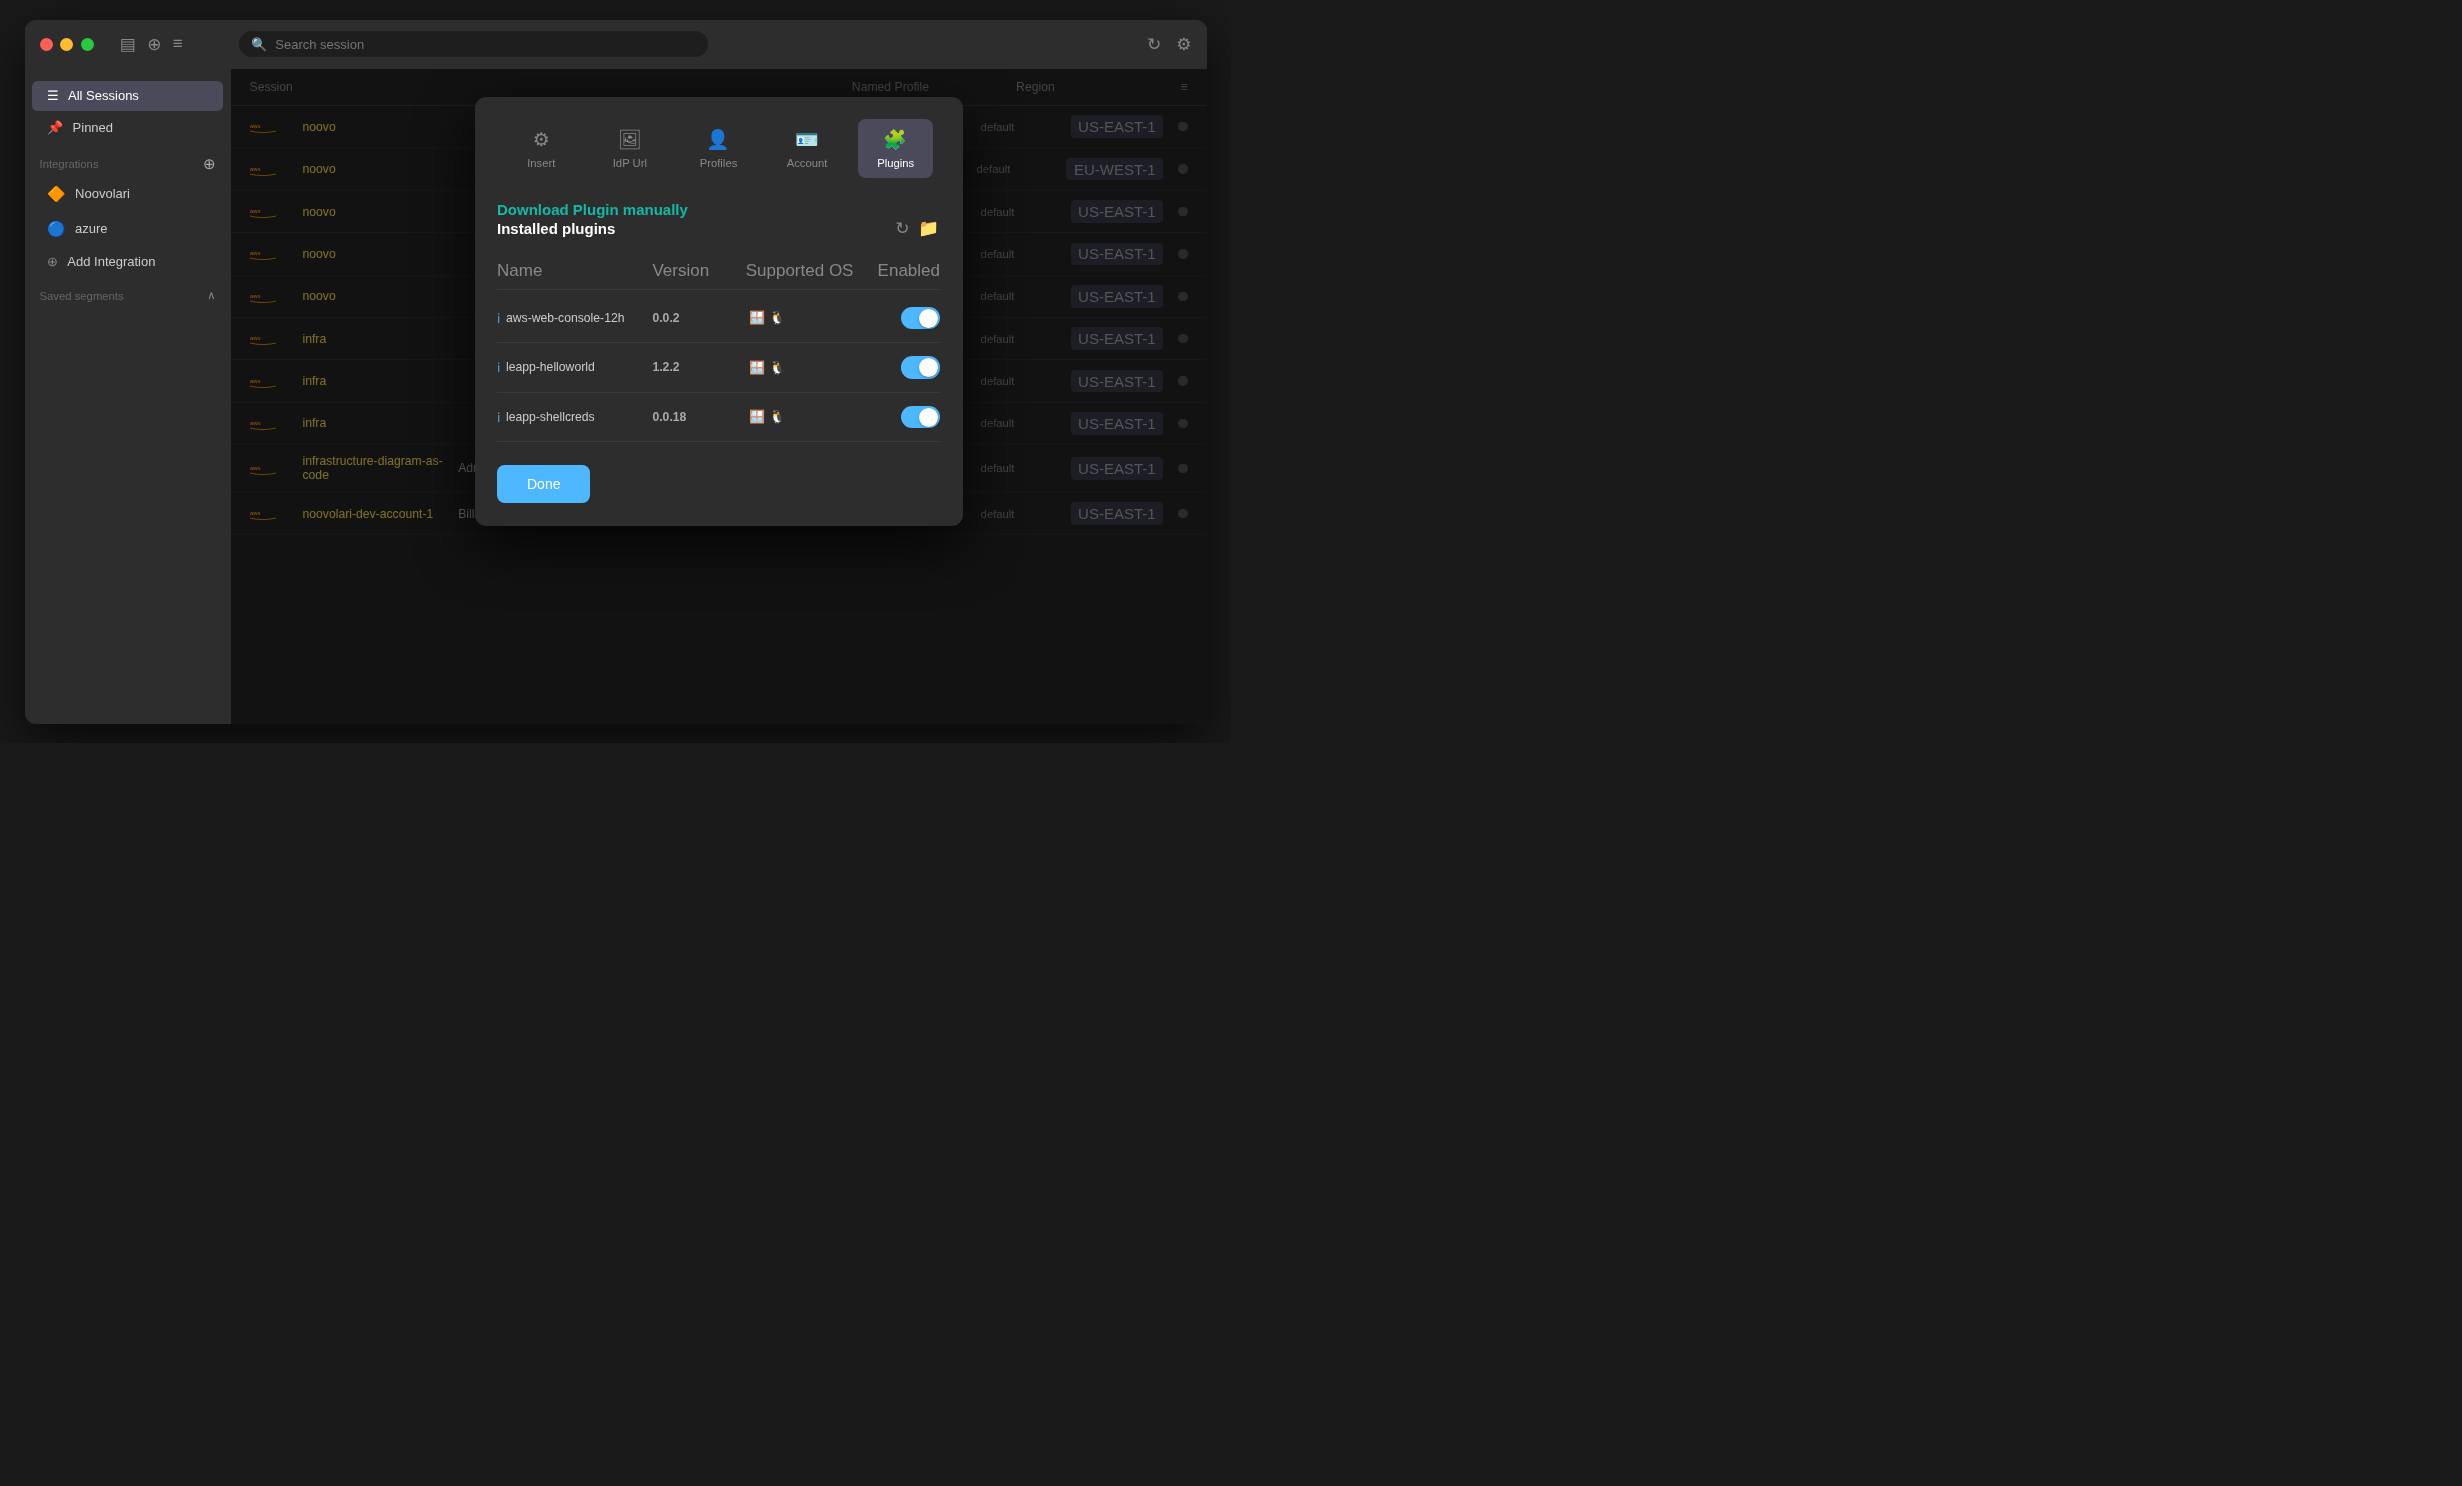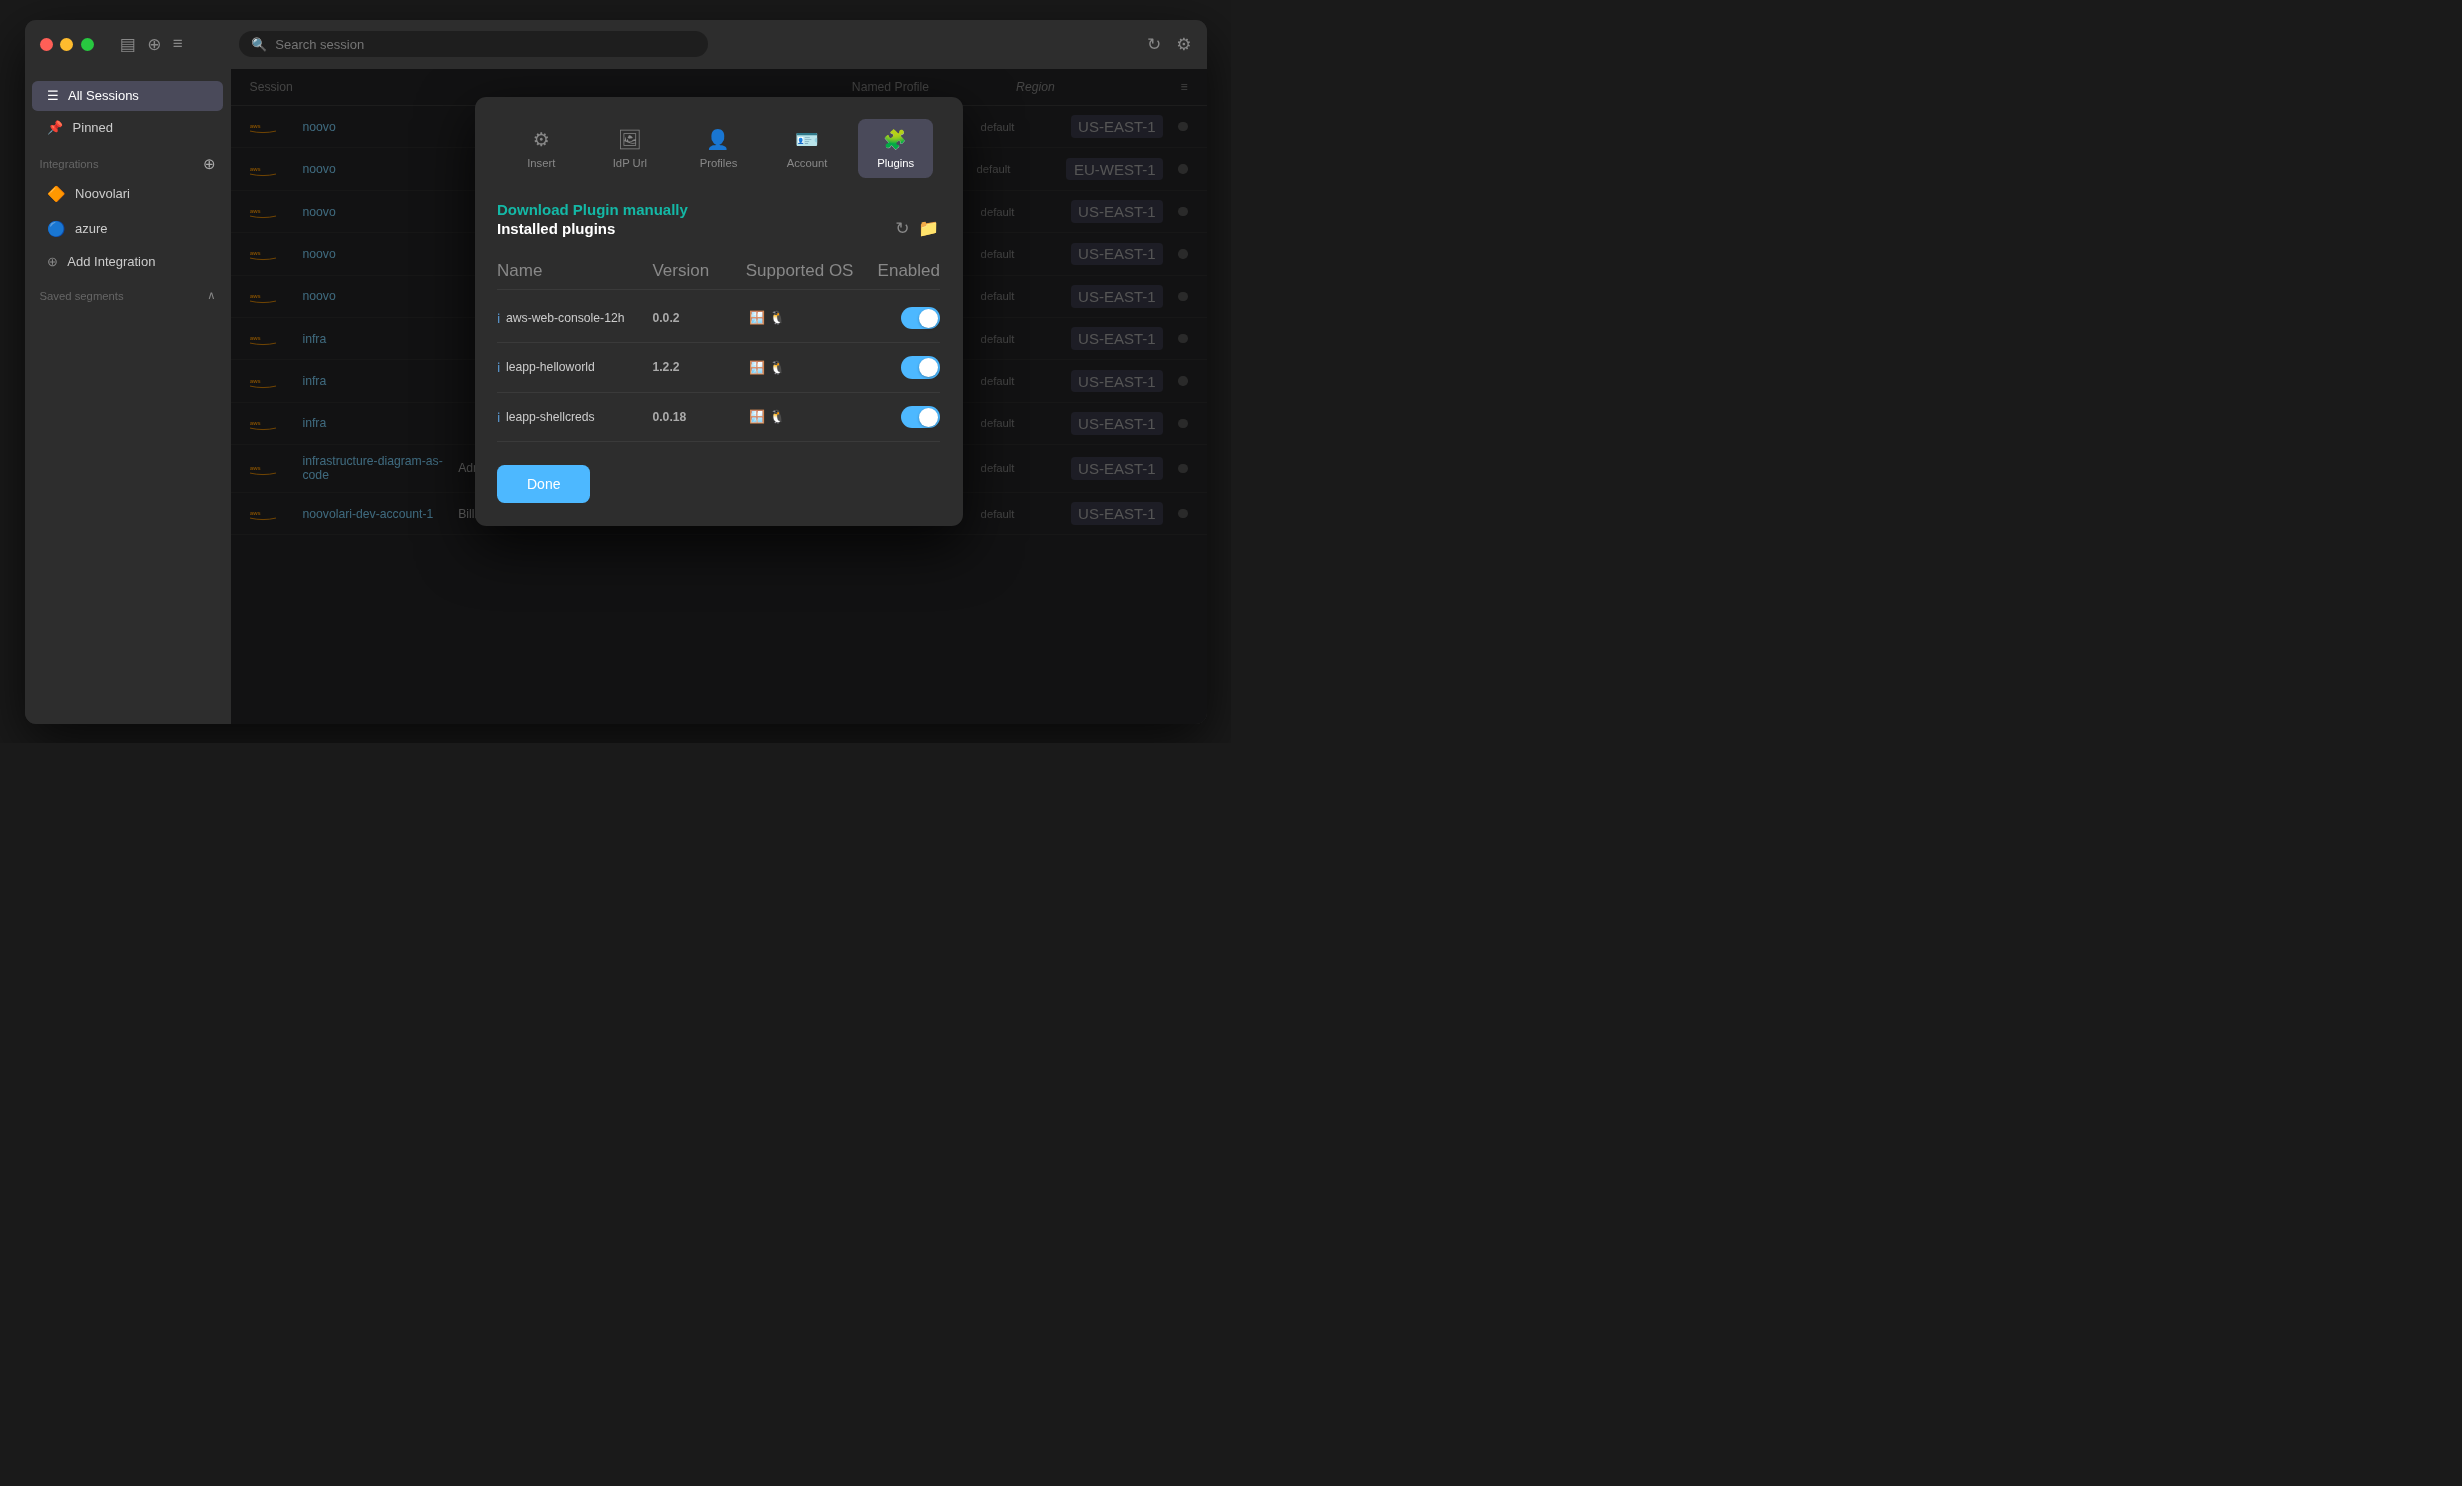--- a/index.html
+++ b/index.html
@@ -144,21 +144,21 @@
       color: #ccc;
       font-size: 12.2px;
       gap: 15px;
     }
     .aws-badge {
       display: flex;
       align-items: center;
       gap: 5.6px;
       min-width: 38px;
     }
-    .session-name { flex: 1; color: #7dd3fc; font-size: 12.2px; }
+    .session-name { flex: 1; color: #fde047; font-size: 12.2px; }
     .badge-sso {
       background: #8b1a1a;
       color: #fff;
       font-size: 9.4px;
       padding: 1.9px 5.6px;
       border-radius: 3.8px;
     }
     .named-profile { color: #888; font-size: 11.3px; min-width: 75px; }
     .region-badge {
       background: #3a3a4a;
@@ -407,21 +407,21 @@
       </div>
     </div>
 
     <div class="content-area">
 
       <div class="sessions-header">
         <span style="flex:2;">Session</span>
         <span style="flex:2;"></span>
         <span style="flex:1.5;"></span>
         <span style="flex:1.5;">Named Profile</span>
-        <span style="flex:1.5;font-style:italic;">Region</span>
+        <span style="flex:1.5;">Region</span>
         <span style="color:#888;margin-left:auto;cursor:pointer;">≡</span>
       </div>
 
       <div class="session-row">
         <div class="aws-badge">
           <svg class="aws-svg" viewBox="0 0 60 35" style="font-size:13px">
               <text y="22" font-size="13" font-weight="bold" fill="#FF9900" font-family="Arial">aws</text>
               <path d="M0 28 Q30 35 60 28" stroke="#FF9900" stroke-width="2" fill="none"></path>
             </svg>
         </div>

